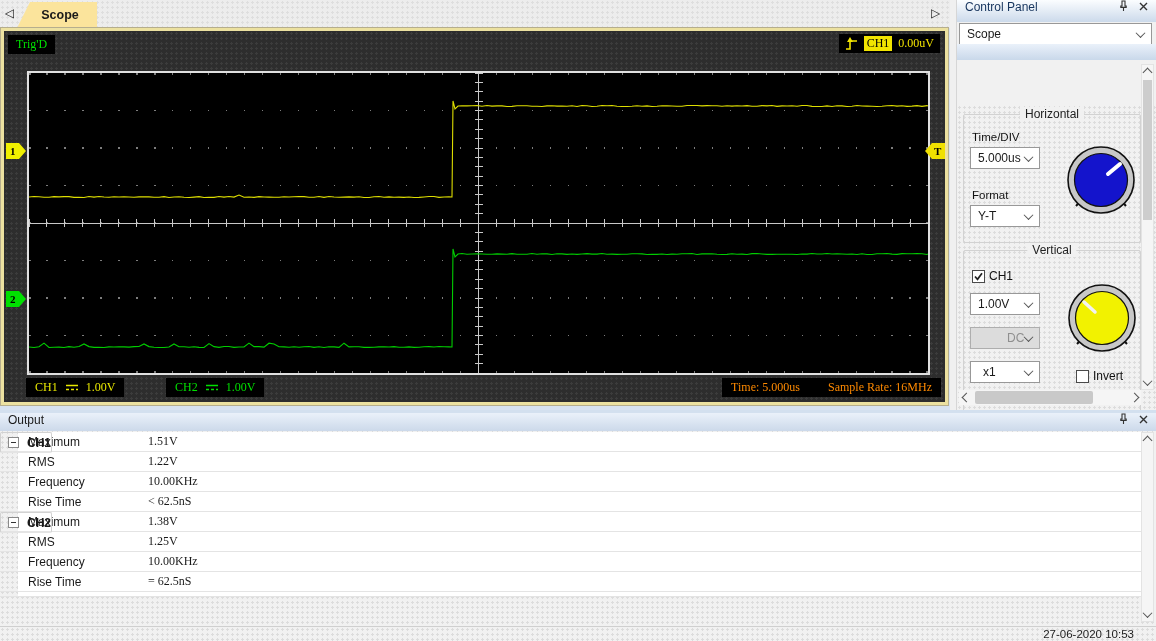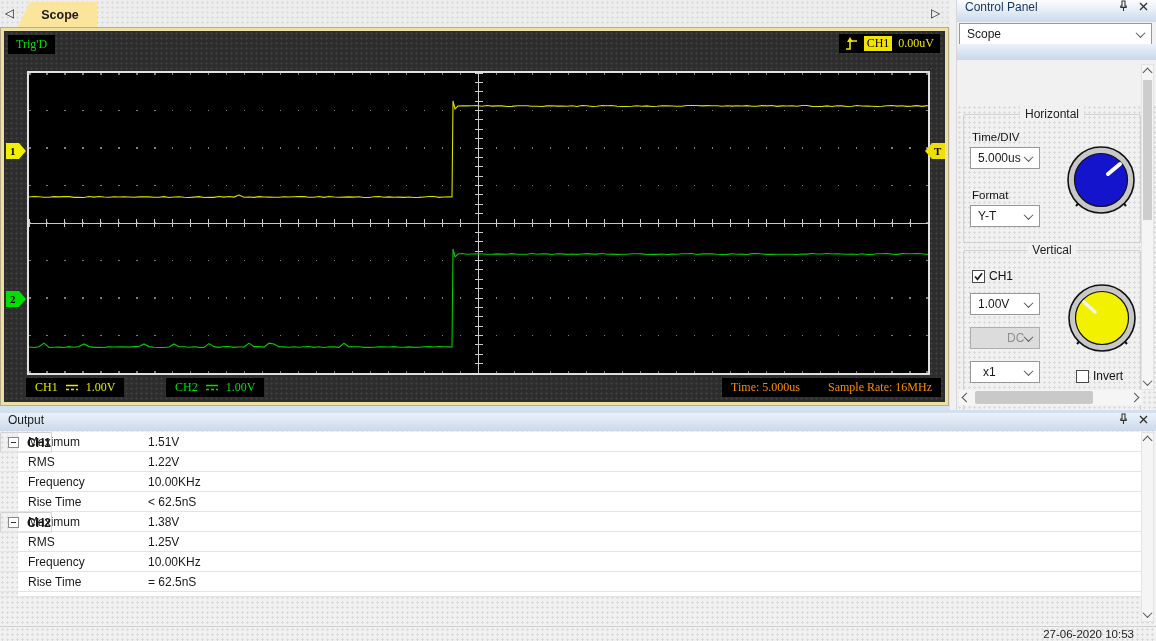--- a/index.html
+++ b/index.html
@@ -75,21 +75,21 @@
   .hscroll .thumb{position:absolute;left:2px;top:1px;bottom:1px;width:118px;background:#c9c9c9;border-radius:2px;}
 
   
   .output-panel{position:absolute;left:0;top:410px;width:1156px;height:216px;}
   .op-strip{height:3px;background:#d3e0ef;}
   .op-header{height:18px;background:linear-gradient(#eaf1fa,#ccd9ea);display:flex;align-items:flex-start;padding:0 8px;font-size:12px;color:#1a1a1a;gap:48px;}
   .orows{position:absolute;left:0;top:22px;right:15px;}
   .orow{height:19px;display:flex;align-items:center;border-bottom:1px solid #e4e4e4;font-size:12px;}
   .orow.data{background:linear-gradient(to right,transparent 18px,#fff 18px);}
   .orow .rlabel{margin-left:28px;width:115px;color:#1a1a1a;}
-  .orow .rvalue{margin-left:5px;color:#1a1a1a;}
+  .orow .rvalue{margin-left:5px;color:#1a1a1a;font-family:Liberation Serif, serif;}
   .orows::after{content:"";display:block;height:4px;background:linear-gradient(to right,transparent 18px,#fff 18px);border-bottom:1px solid #e4e4e4;}
   .expander{width:9px;height:9px;border:1px solid #8a8a8a;background:#fff;display:inline-flex;align-items:center;justify-content:center;margin-left:7px;box-sizing:content-box;}
   .minus{width:5px;height:1px;background:#333;}
   .glabel{margin-left:8px;font-weight:bold;color:#1a1a1a;}
   .out-scroll{position:absolute;right:2px;top:22px;width:13px;height:190px;background:#f5f5f5;border:1px solid #e3e3e3;box-sizing:border-box;}
 
   
   .statusbar{position:absolute;left:0;top:626px;width:1156px;height:15px;border-top:1px solid #cfcfcf;
              display:flex;align-items:center;justify-content:flex-end;padding-right:22px;box-sizing:border-box;font-size:11.5px;color:#222;}
 </style>

